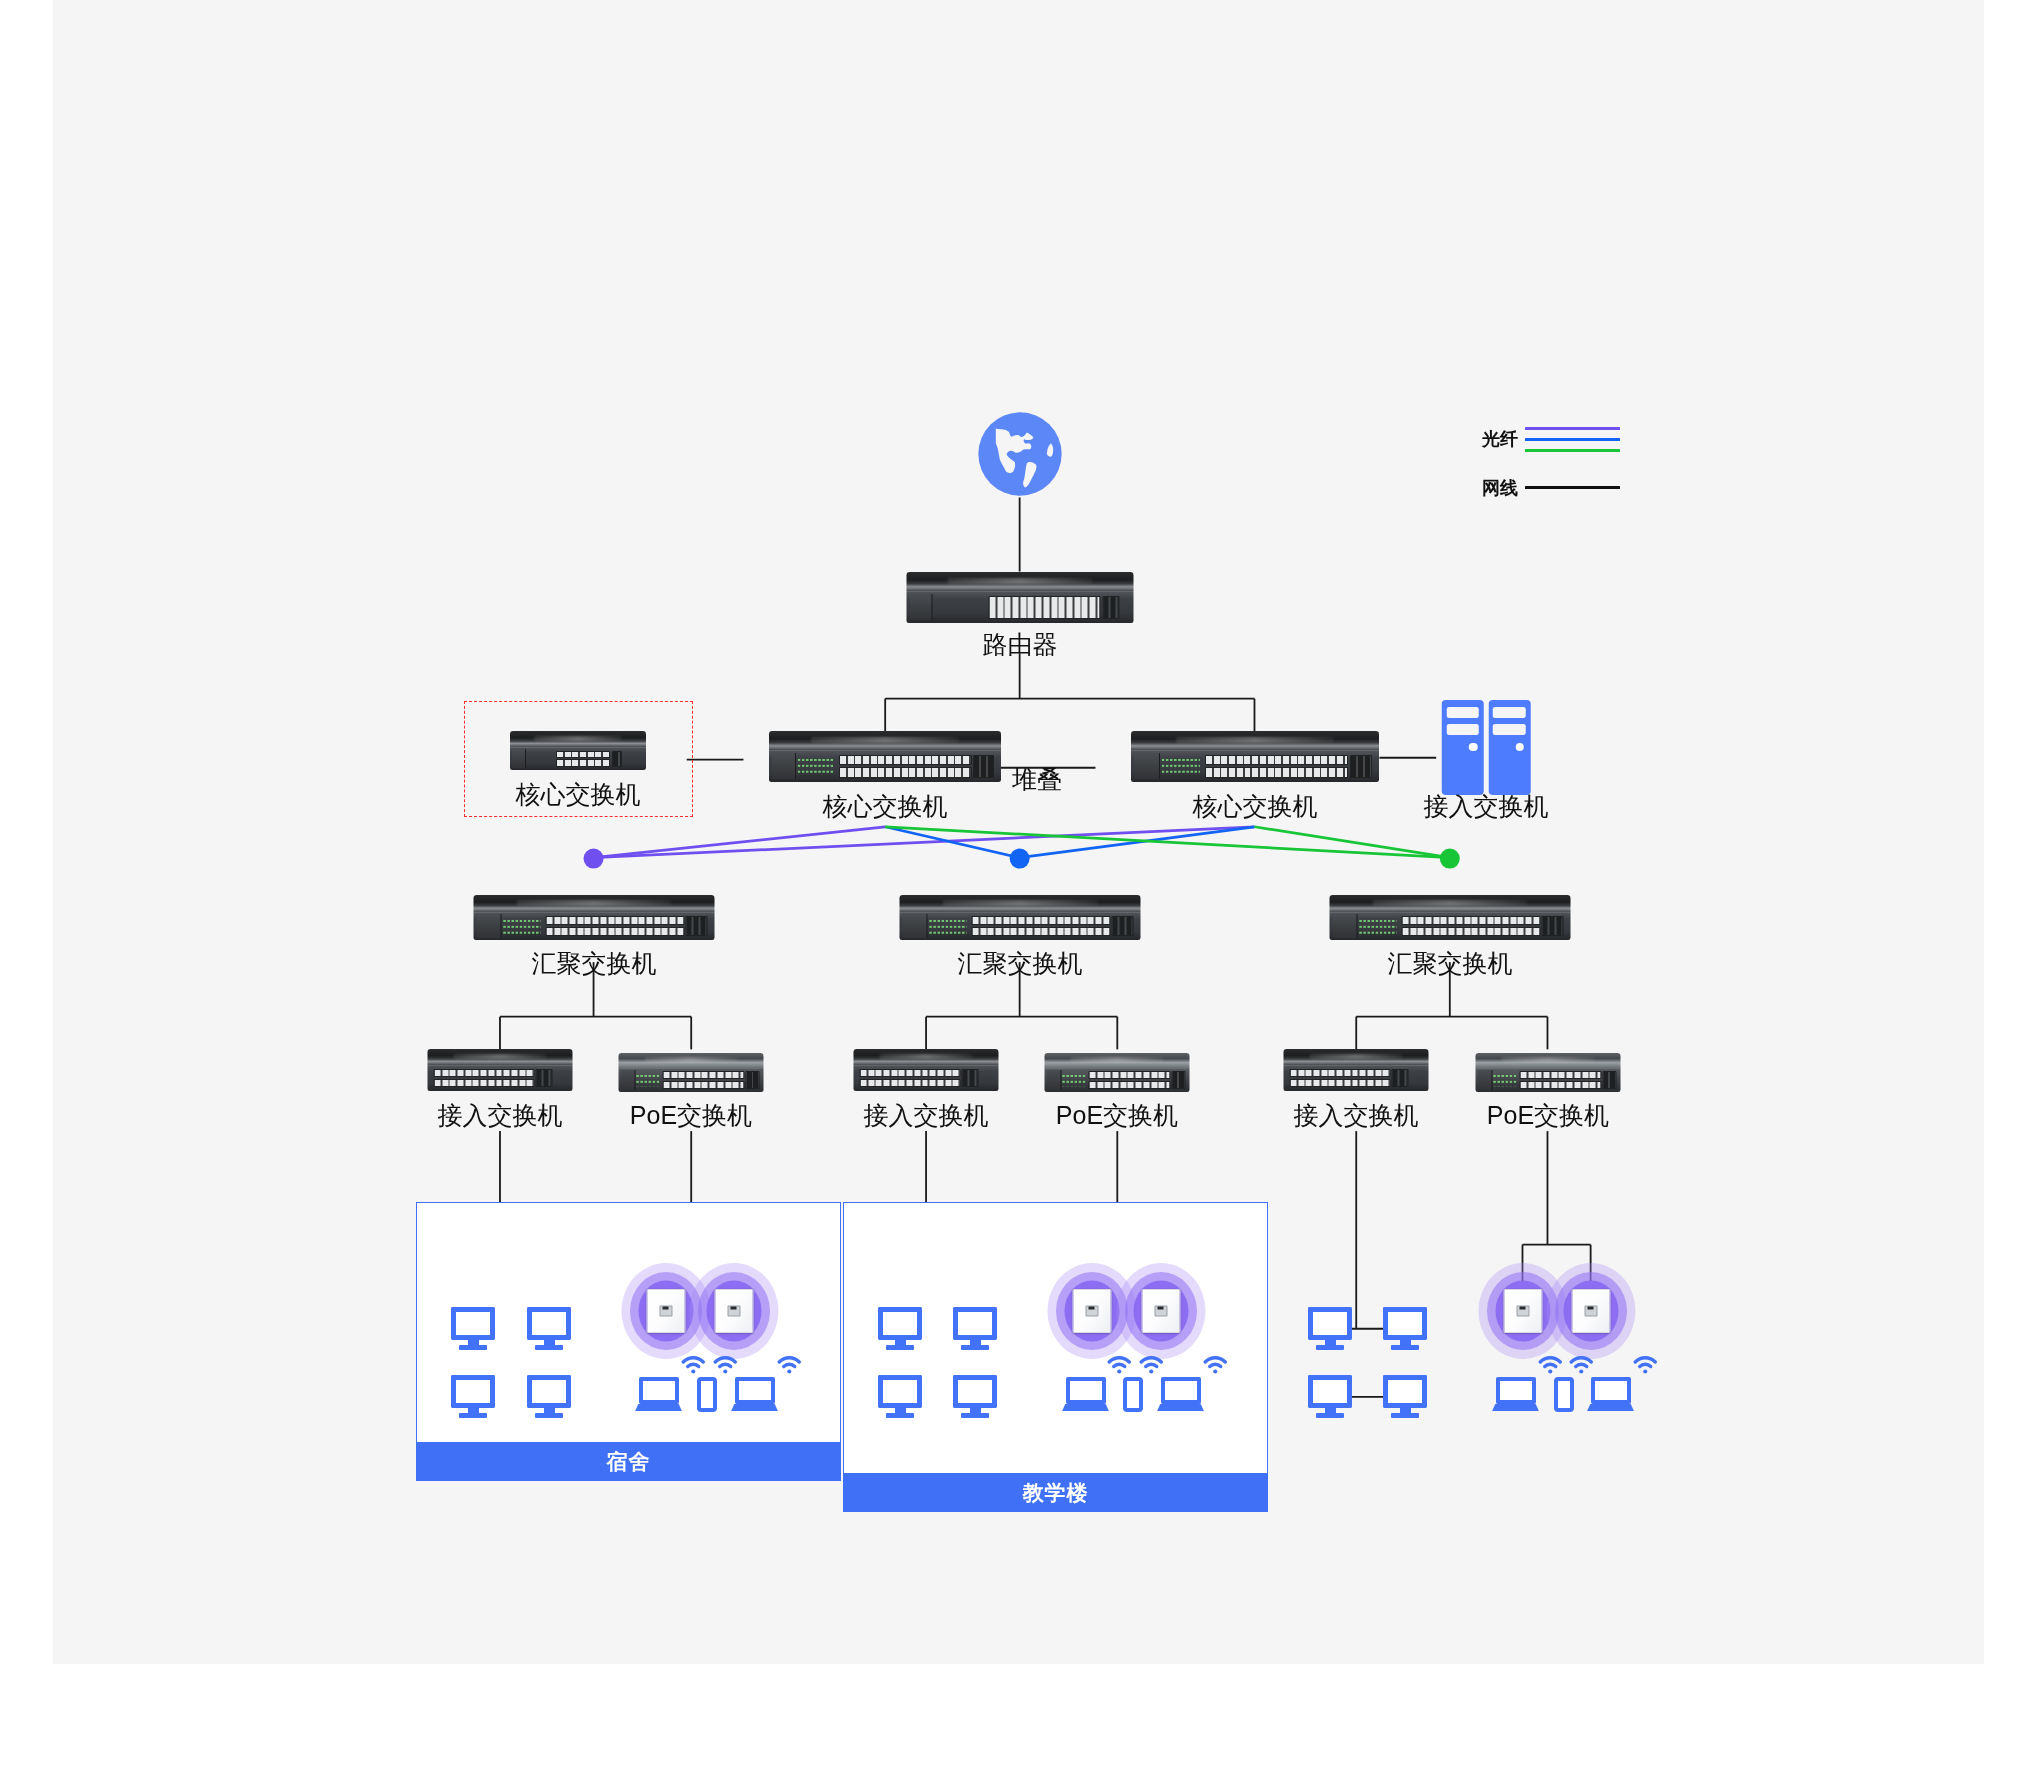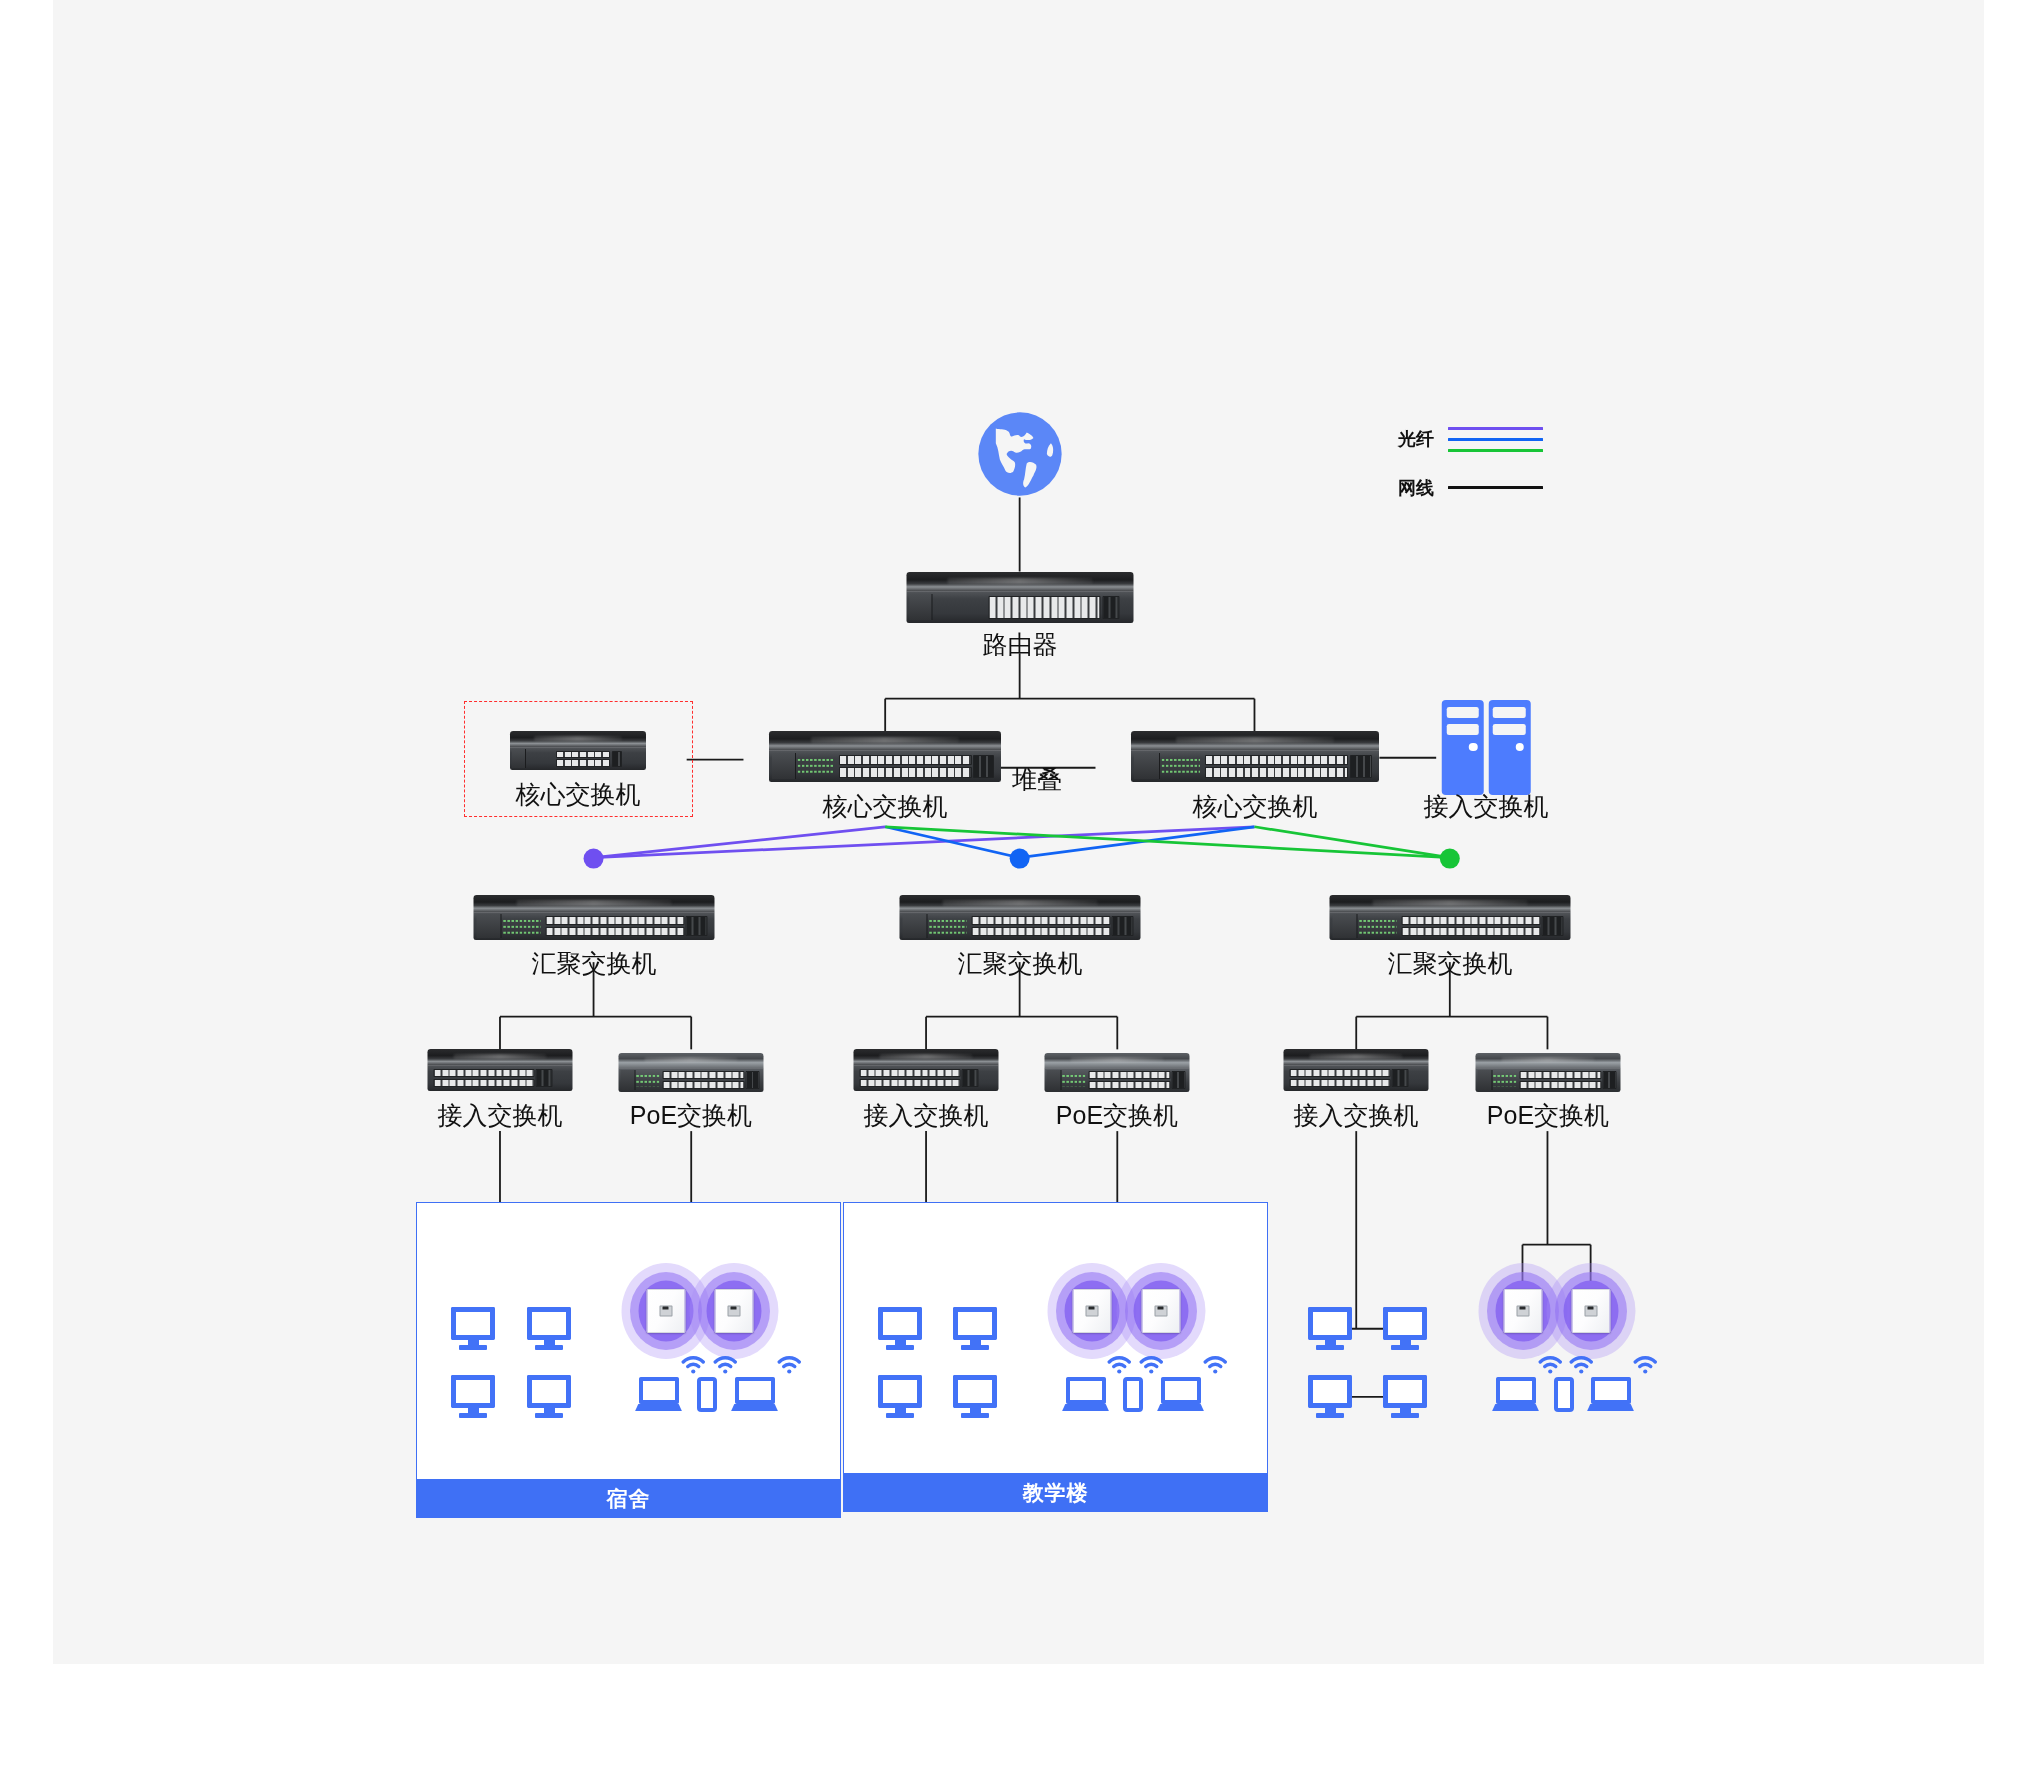--- a/index.html
+++ b/index.html
@@ -163,21 +163,21 @@
 
       <line x1="2869" y1="2490" x2="2869" y2="2925" stroke="#1a1a1a" stroke-width="4"></line>
       <line x1="3290" y1="2490" x2="3290" y2="2740" stroke="#1a1a1a" stroke-width="4"></line>
       <line x1="3235" y1="2740" x2="3385" y2="2740" stroke="#1a1a1a" stroke-width="4"></line>
       <line x1="3235" y1="2740" x2="3235" y2="2820" stroke="#1a1a1a" stroke-width="4"></line>
       <line x1="3385" y1="2740" x2="3385" y2="2820" stroke="#1a1a1a" stroke-width="4"></line>
       <line x1="2810" y1="2925" x2="2928" y2="2925" stroke="#1a1a1a" stroke-width="4"></line>
       <line x1="2810" y1="3075" x2="2928" y2="3075" stroke="#1a1a1a" stroke-width="4"></line>
     </svg>
 
-    <div id="legend" style="left:1345px;top:427px;">
+    <div id="legend" style="left:1422px;top:427px;text-align:center;">
       <div class="lgrow">
         <div class="lgtext">光纤</div>
         <div class="lgbars">
           <div class="lgbar" style="background:#6f4ff0"></div>
           <div class="lgbar" style="background:#1164f4"></div>
           <div class="lgbar" style="background:#17c537"></div>
         </div>
       </div>
       <div class="lgrow" style="margin-top:23.6px;">
         <div class="lgtext">网线</div>
@@ -405,21 +405,21 @@
           <div class="pbank">
             <div class="prow"></div>
             <div class="prow"></div>
           </div>
           <div class="sfp"></div>
         </div>
       </div>
     </div>
     <div class="lbl" style="left:1495px;top:1102px;">PoE交换机</div>
 
-    <div class="bldg" style="left:363px;top:1202px;width:425px;height:316px;">
+    <div class="bldg" style="left:363px;top:1202px;width:425px;height:279px;">
       <div class="cap">
         <span>宿舍</span>
       </div>
     </div>
     <div class="mon" style="left:398px;top:1307px;">
       <div class="scr"></div>
         <div class="nk"></div>
         <div class="bs"></div>
     </div>
     <div class="mon" style="left:474px;top:1307px;">

